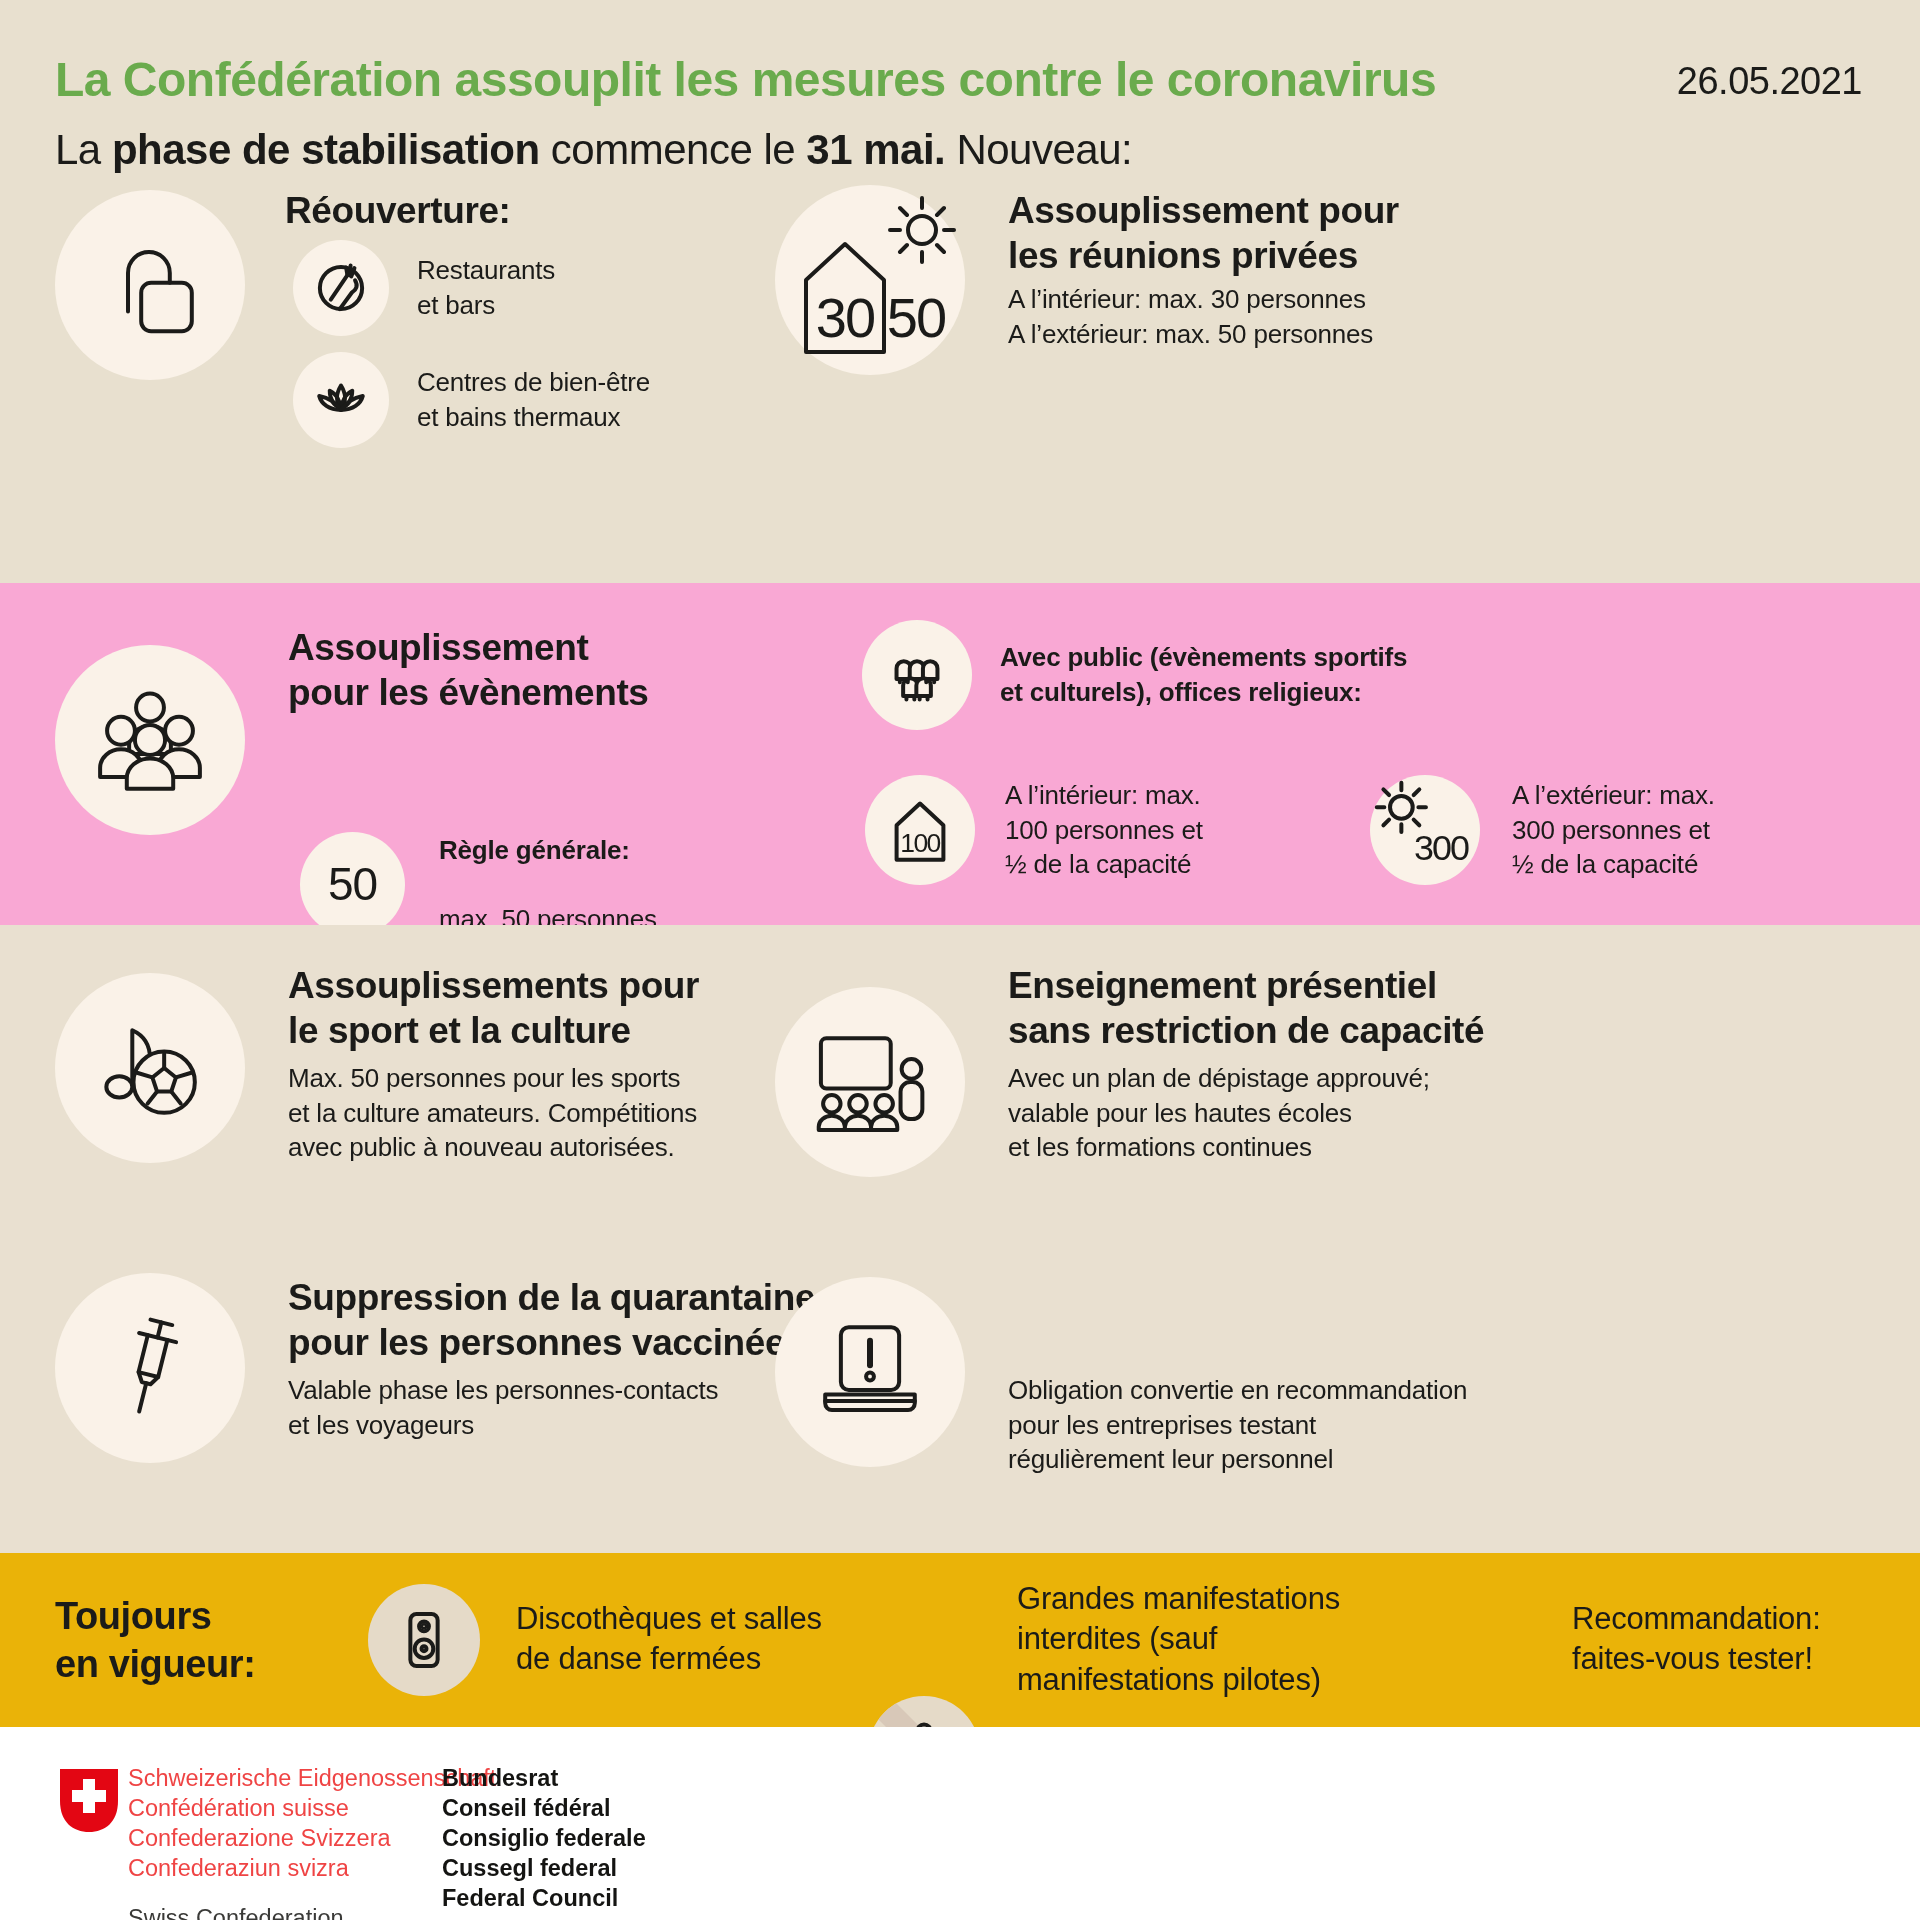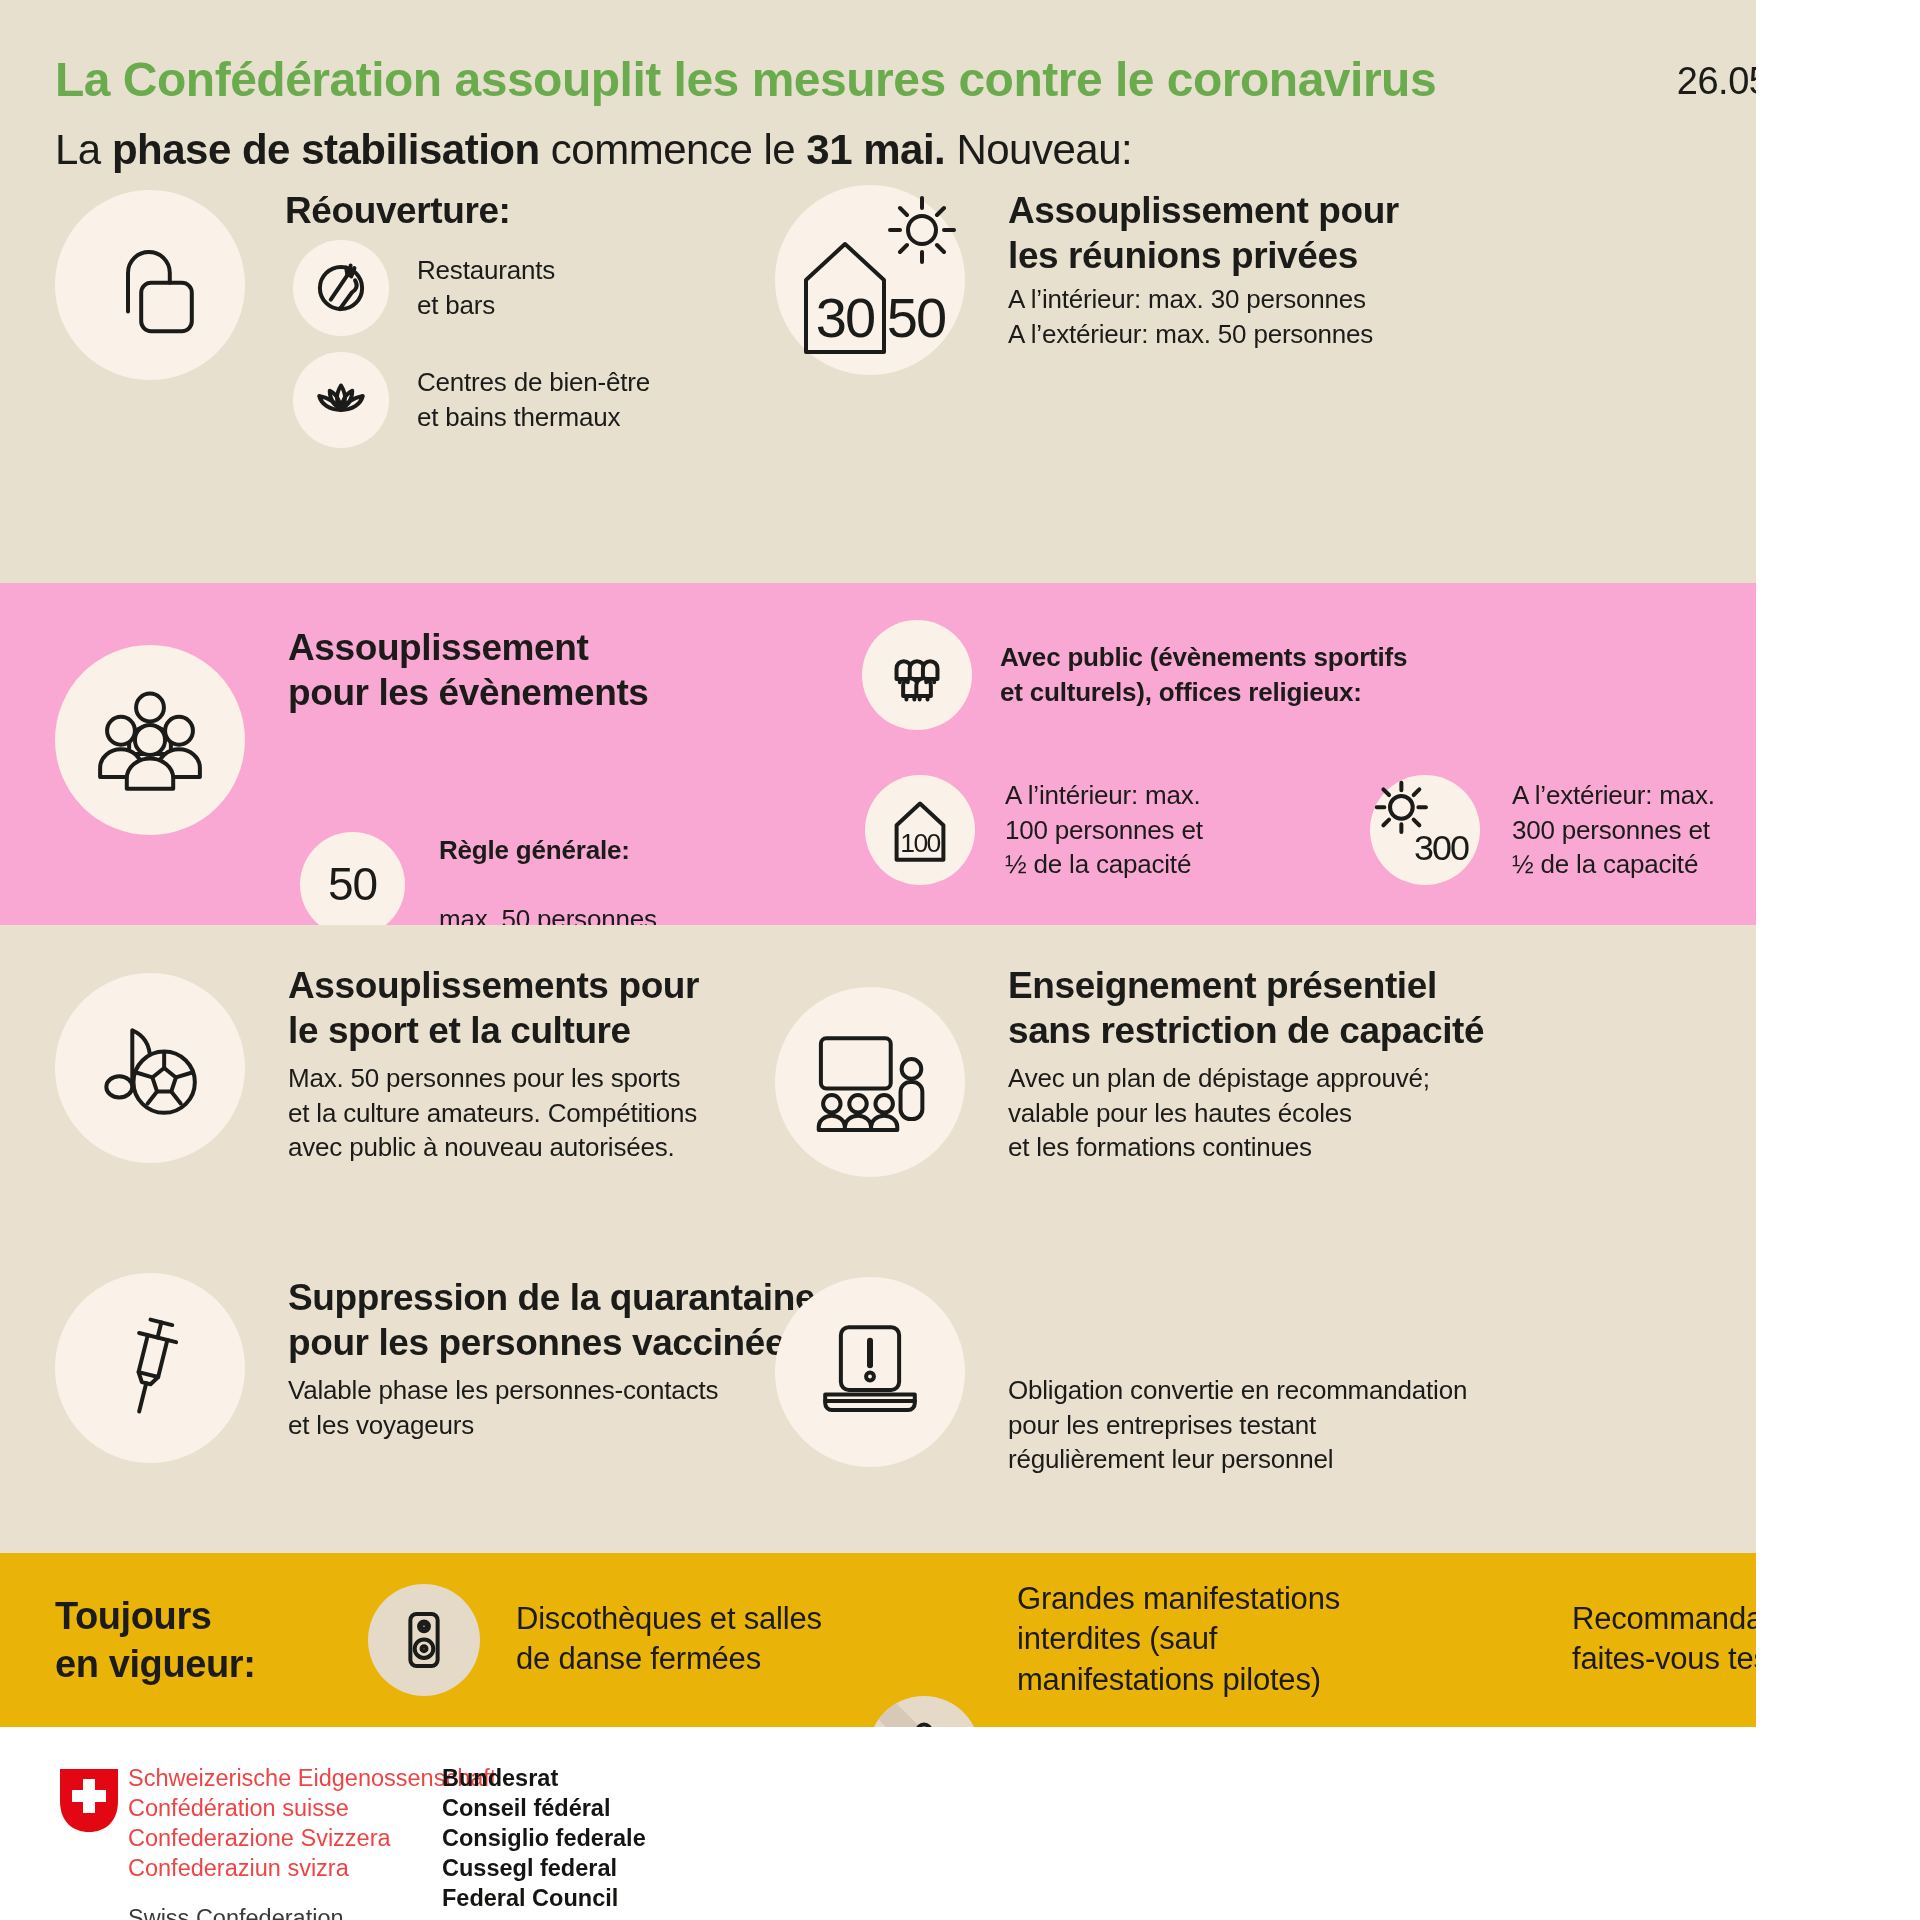--- a/index.html
+++ b/index.html
@@ -1,18 +1,18 @@
 <!DOCTYPE html>
 <html lang="fr"><head>
 <meta charset="utf-8">
 <title>La Confédération assouplit les mesures contre le coronavirus</title>
 <style>
   html,body{margin:0;padding:0;background:#ffffff;}
   #page{
-    position:relative;width:1756px;height:1920px;overflow:hidden;
+    position:relative;width:1920px;height:1920px;overflow:hidden;
     font-family:"Liberation Sans","DejaVu Sans",sans-serif;
     color:#1b1b19;
   }
   .band{position:absolute;left:0;width:1920px;}
   #band-top{top:0;height:583px;background:#e8e0cf;}
   #band-events{top:583px;height:342px;background:#f9a8d4;}
   #band-mid{top:925px;height:628px;background:#e9e0d0;}
   #band-force{top:1553px;height:174px;background:#eab308;}
   #band-footer{top:1727px;height:193px;background:#ffffff;}
 

